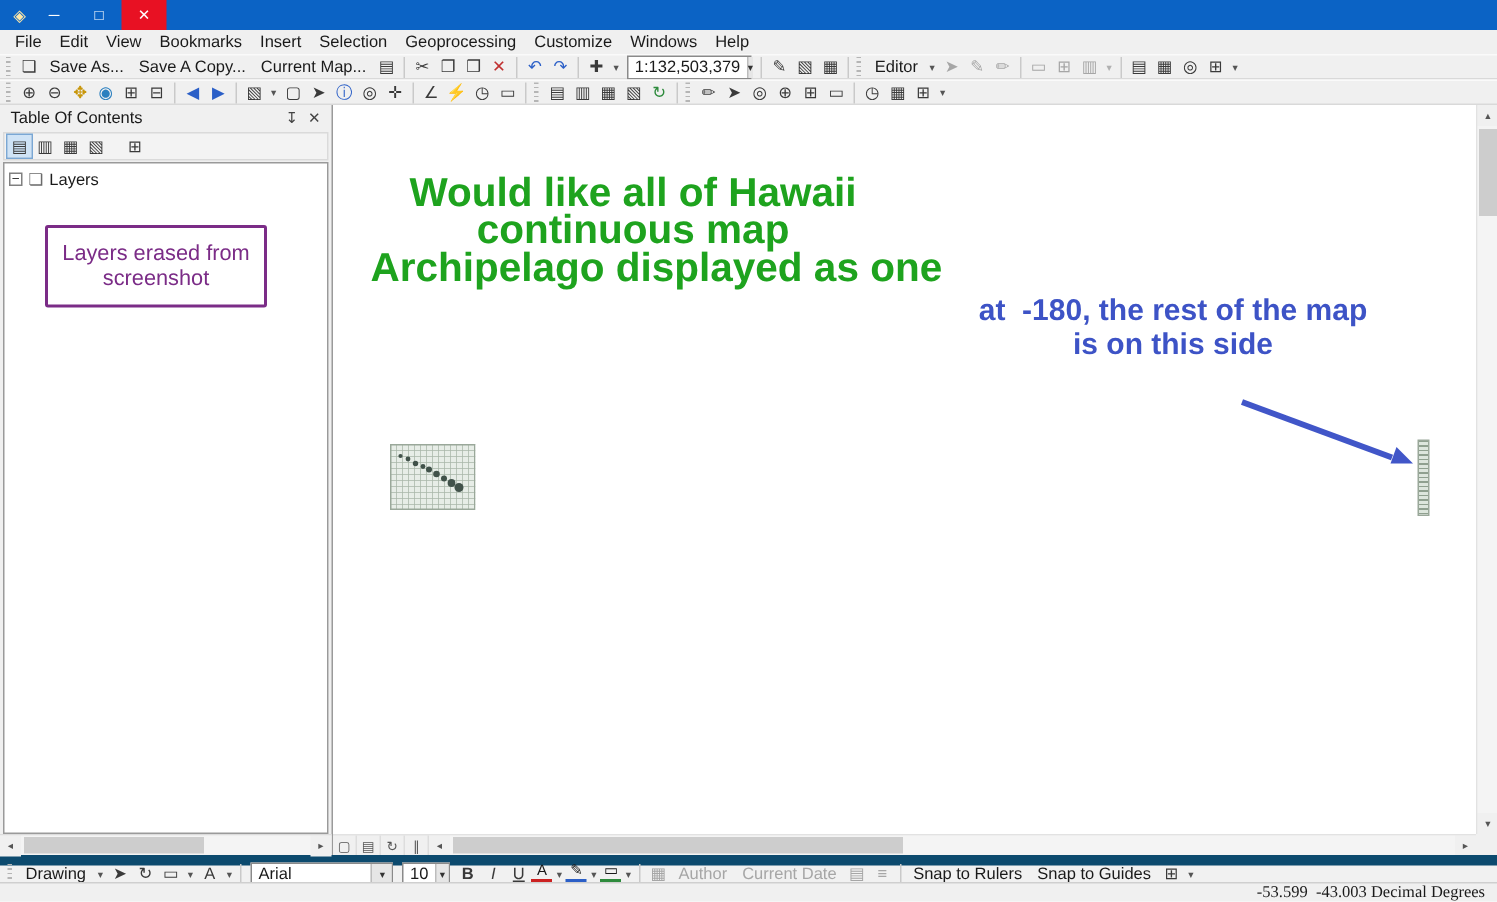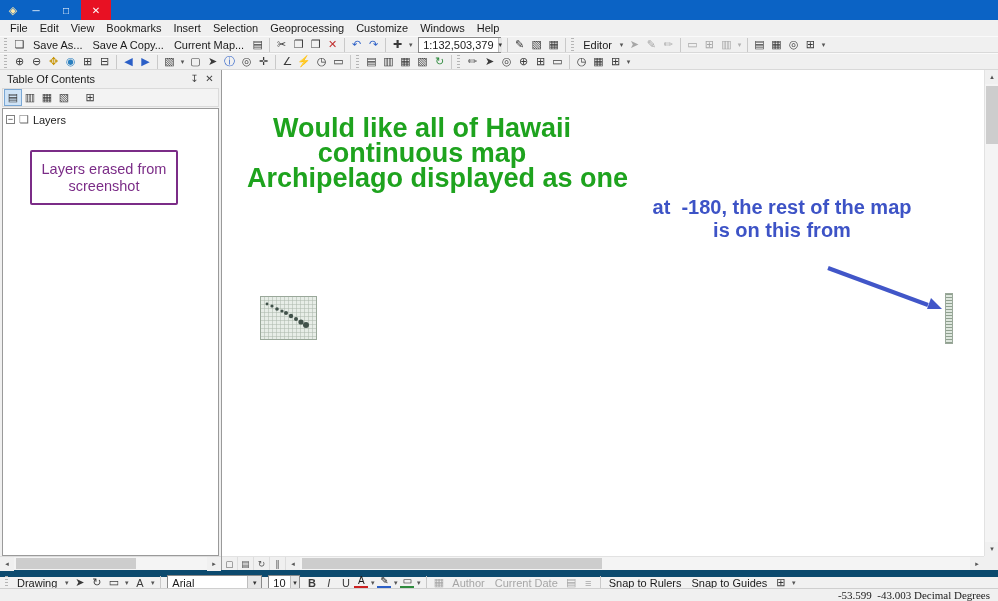--- a/index.html
+++ b/index.html
@@ -250,21 +250,21 @@
     <div class="map">
 
       <div class="green-note">
         <div class="note-line">Would like all of Hawaii</div>
         <div class="note-line">continuous map</div>
         <div class="note-line">Archipelago displayed as one</div>
       </div>
 
       <div class="blue-note">
         <div class="note-line">at  -180, the rest of the map</div>
-        <div class="note-line">is on this from</div>
+        <div class="note-line">is on this side</div>
       </div>
 
       <svg class="arrow-svg" width="140" height="62" viewBox="0 0 140 62">
         <line x1="8" y1="6" x2="108" y2="43" stroke="#4156c8" stroke-width="4"></line>
         <polygon points="122,47 107,47 111,36" fill="#4156c8"></polygon>
       </svg>
 
       <svg class="hawaii" width="57" height="44" viewBox="0 0 57 44">
         <defs>
           <pattern id="gridpat" width="4" height="4" patternUnits="userSpaceOnUse">

